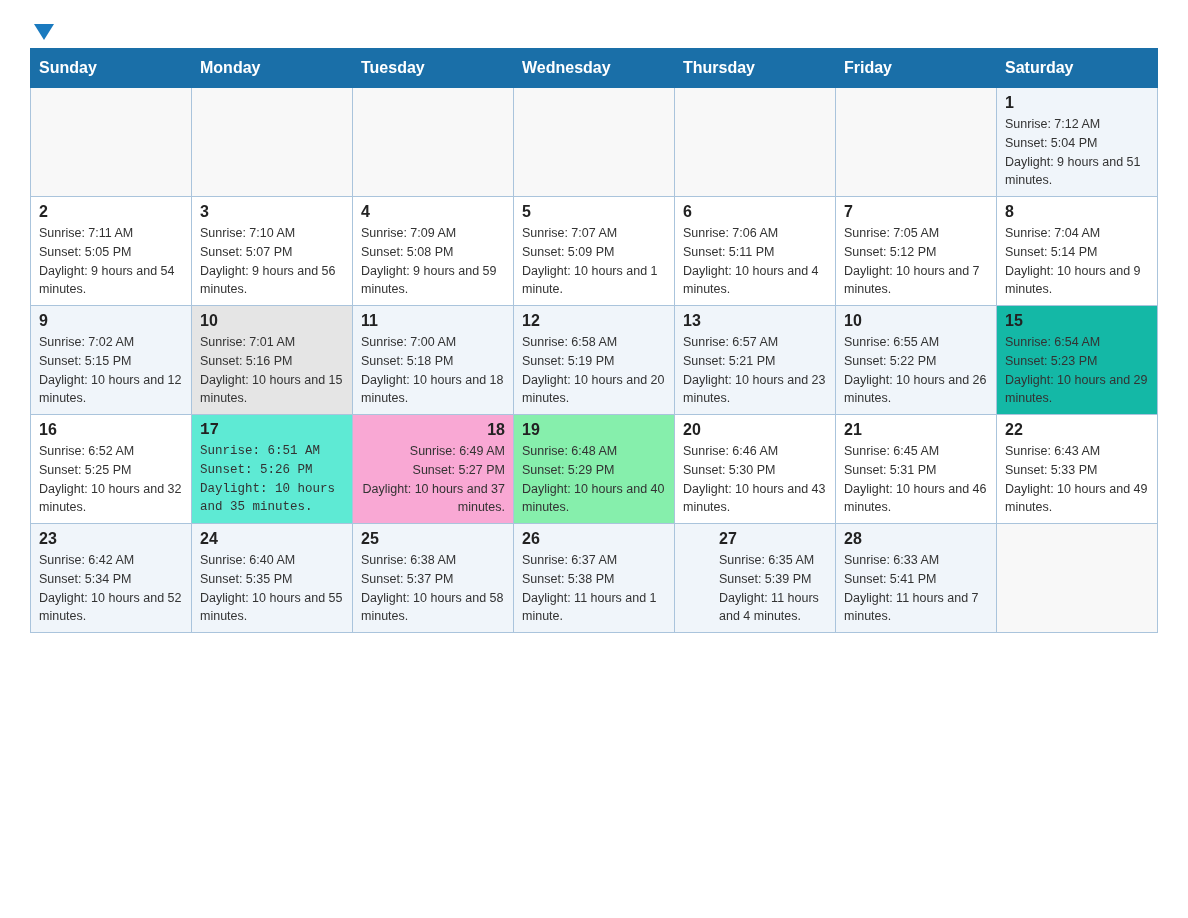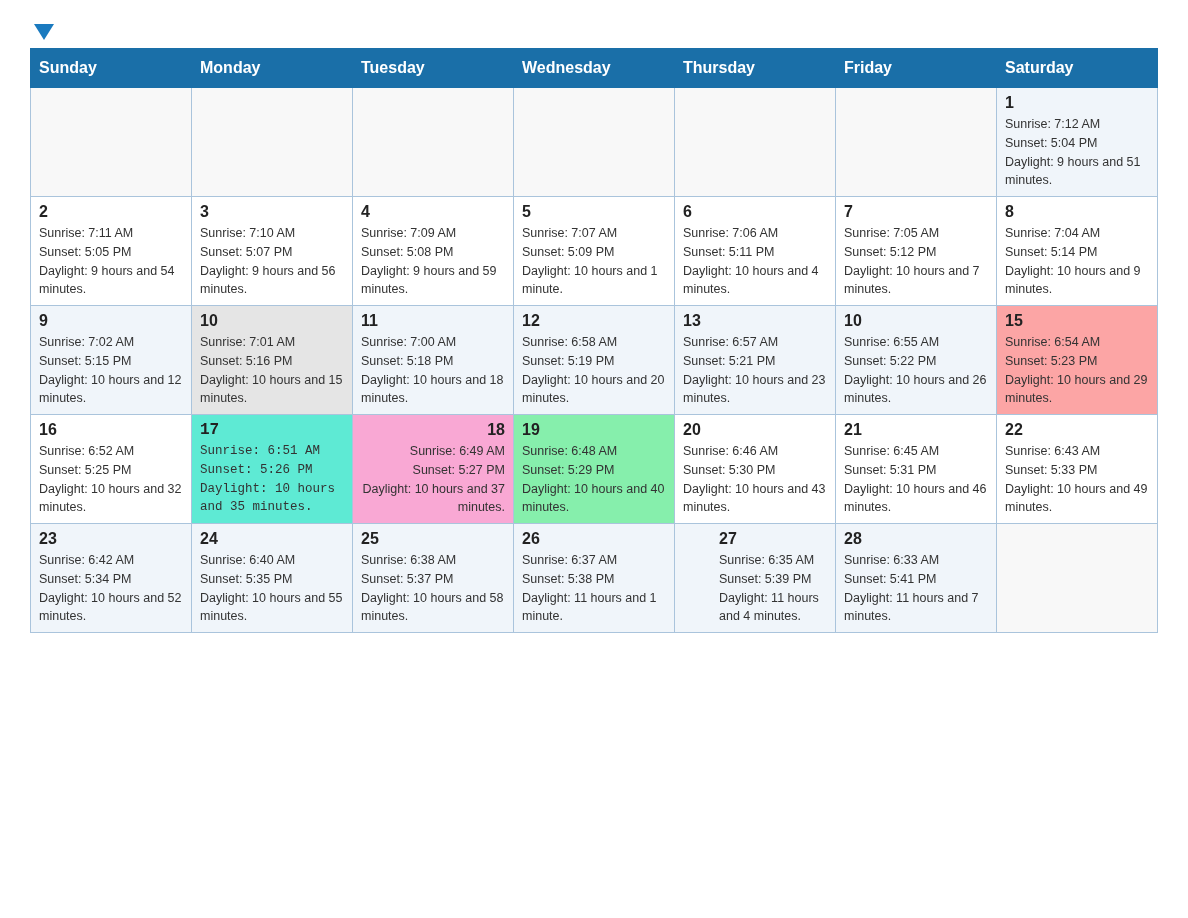--- a/index.html
+++ b/index.html
@@ -198,21 +198,21 @@
           <div class="day-info">Sunrise: 6:58 AM<br>Sunset: 5:19 PM<br>Daylight: 10 hours and 20 minutes.</div>
         </td>
         <td style="background-color: rgb(240, 245, 250);">
           <span class="day-number">13</span>
           <div class="day-info">Sunrise: 6:57 AM<br>Sunset: 5:21 PM<br>Daylight: 10 hours and 23 minutes.</div>
         </td>
         <td style="background-color: rgb(240, 245, 250);">
           <span class="day-number">10</span>
           <div class="day-info">Sunrise: 6:55 AM<br>Sunset: 5:22 PM<br>Daylight: 10 hours and 26 minutes.</div>
         </td>
-        <td style="background-color: #fca5a5; margin-left: 28px;">
+        <td style="background-color: #14b8a6; margin-left: 28px;">
           <span class="day-number">15</span>
           <div class="day-info">Sunrise: 6:54 AM<br>Sunset: 5:23 PM<br>Daylight: 10 hours and 29 minutes.</div>
         </td>
       </tr>
       <tr>
         <td style="background-color: rgb(255, 255, 255);">
           <span class="day-number">16</span>
           <div class="day-info">Sunrise: 6:52 AM<br>Sunset: 5:25 PM<br>Daylight: 10 hours and 32 minutes.</div>
         </td>
         <td style="background-color: #5eead4; font-family: Liberation Mono, monospace;">

